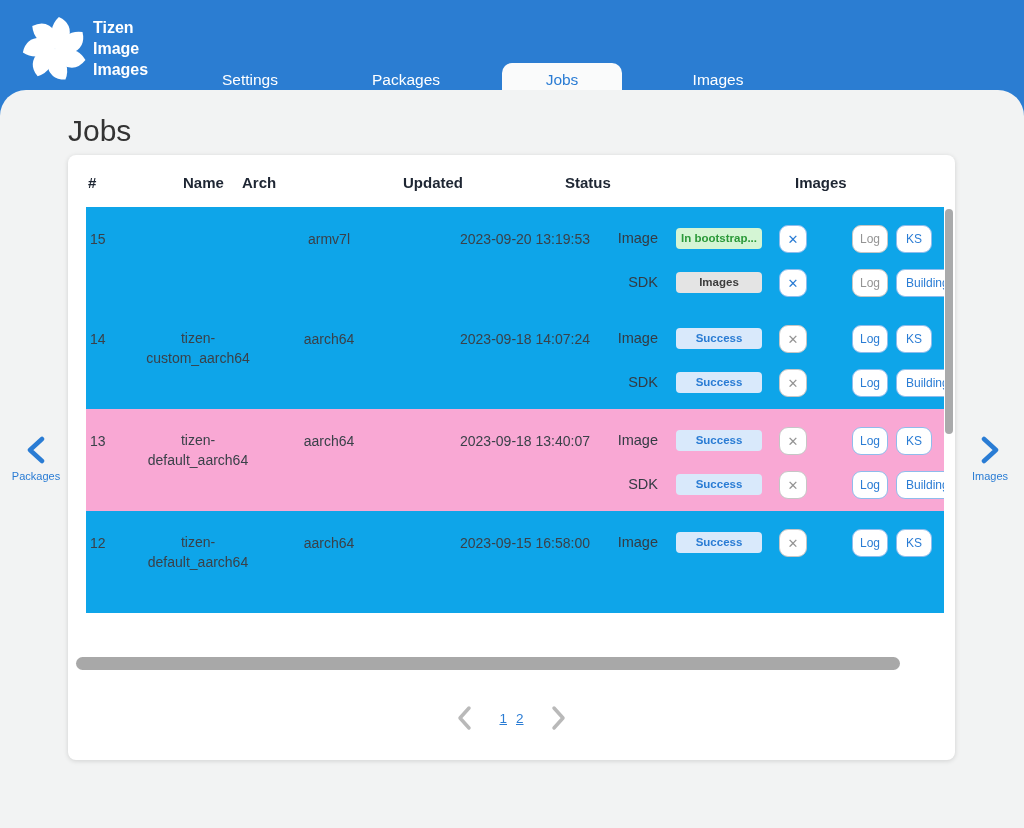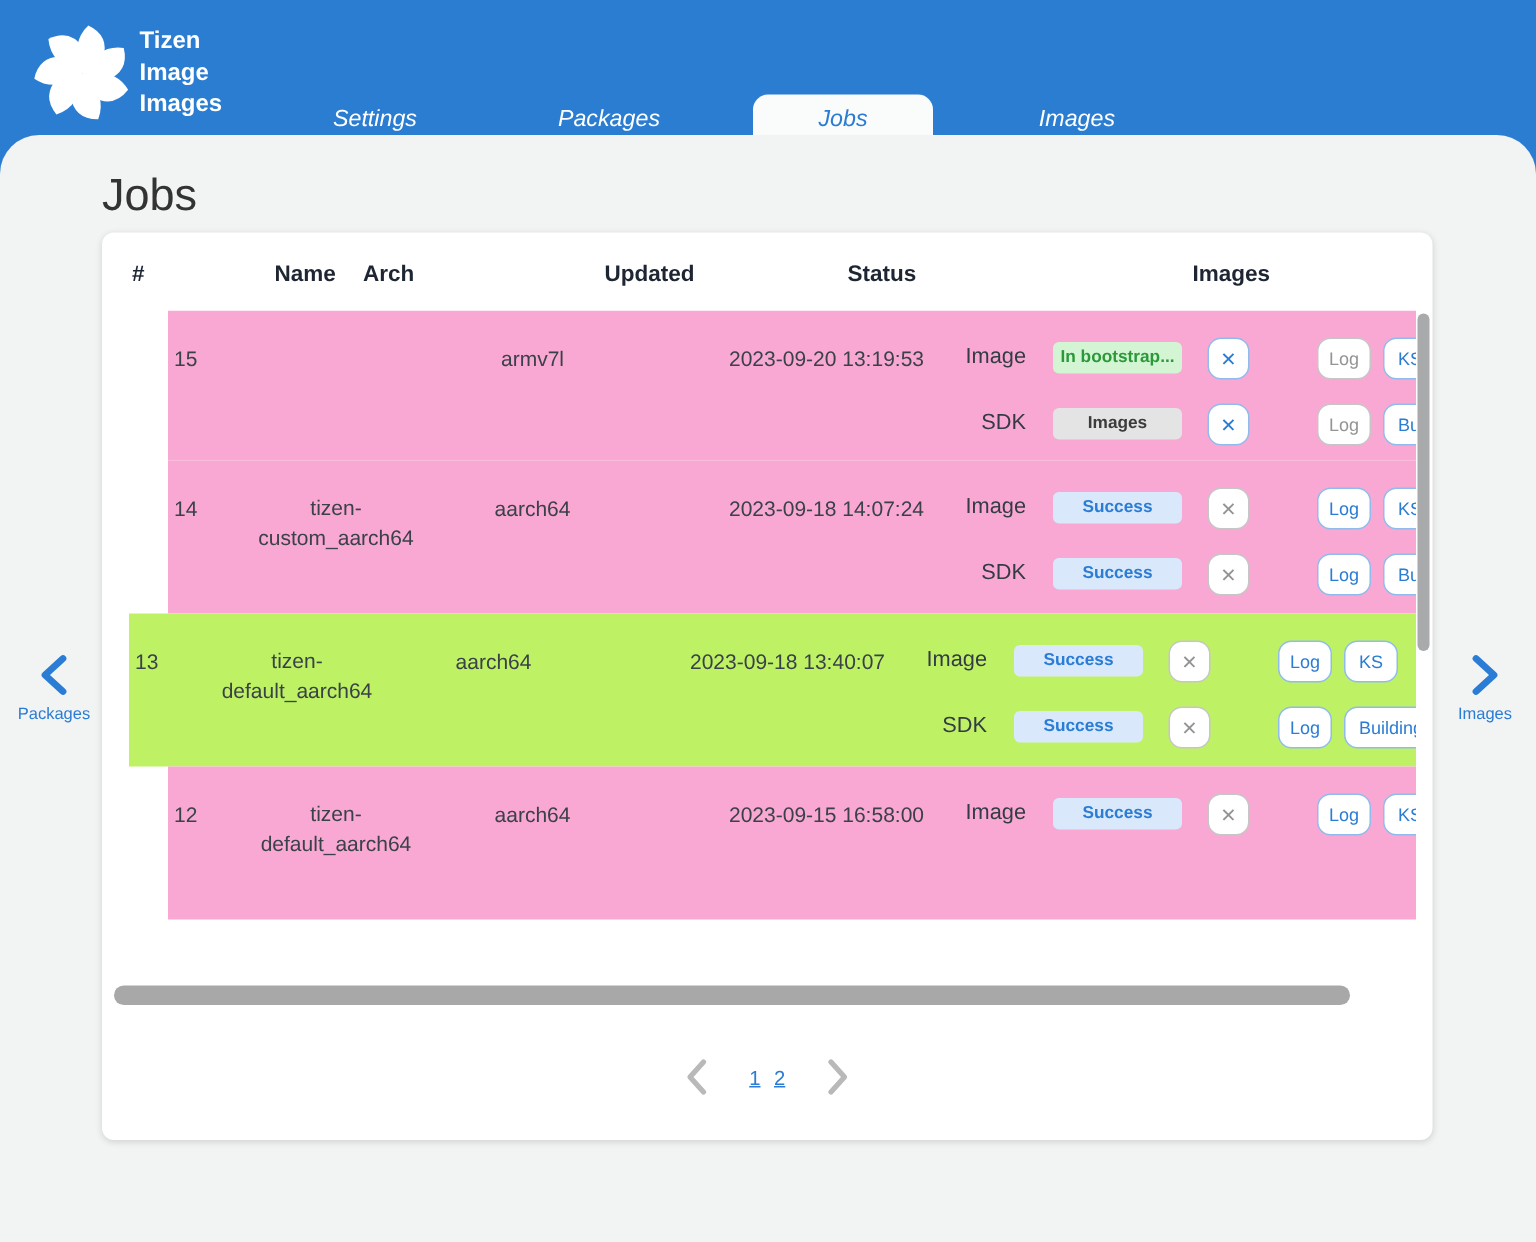--- a/index.html
+++ b/index.html
@@ -5,21 +5,21 @@
   * { margin:0; padding:0; box-sizing:border-box; }
   html,body { width:1024px; height:828px; font-family:"Liberation Sans", sans-serif; }
   .stage { position:relative; width:1024px; height:828px; background:var(--header-bg,#2b7dd2); overflow:hidden; }
 
   
   .appbar { position:absolute; left:0; top:0; width:1024px; height:97px; background:var(--header-bg,#2b7dd2); }
   .logo { position:absolute; left:20px; top:13px; width:70px; height:72px; }
   .brand { position:absolute; left:93px; top:17px; color:#fff; font-size:16px; font-weight:700; line-height:21px; }
   .tabbar { position:absolute; left:172px; top:63px; height:34px; display:flex; }
   .tab { width:156px; height:34px; display:flex; align-items:center; justify-content:center;
-         color:#fff; font-size:15.5px; cursor:pointer;font-style:italic; }
+         color:#fff; font-size:15.5px; cursor:pointer; }
   .tab.active { width:120px; margin:0 18px; background:#fafbfb; border-radius:10px 10px 0 0; color:var(--accent,#2a7cd4); }
 
   
   .sheet { position:absolute; left:0; top:90px; width:1024px; height:738px; background:#f2f3f3; border-radius:26px 26px 0 0; }
   .page-title { position:absolute; left:68px; top:114px; font-size:30px; color:#333; font-weight:400; }
 
   
   .side-nav { position:absolute; width:64px; text-align:center; top:436px; cursor:pointer; }
   .side-nav.left { left:4px; }
   .side-nav.right { left:958px; }
@@ -34,23 +34,23 @@
   .thead { position:absolute; left:0; top:0; width:100%; height:52px; }
   .thead span { position:absolute; top:19px; font-size:15px; font-weight:700; color:#1e2633; }
   .th-0{left:20px;} .th-1{left:115px;} .th-2{left:174px;} .th-3{left:335px;} .th-4{left:497px;} .th-5{left:727px;}
 
   
   .viewport { position:absolute; left:18px; top:52px; width:858px; height:451px; overflow:hidden; }
   .vscroll { position:absolute; left:877px; top:54px; width:8px; height:225px; background:#a9aaab; border-radius:4px; }
   .hscroll { position:absolute; left:8px; top:502px; width:824px; height:13px; background:#a8a8a8; border-radius:7px; }
 
   
-  .job-row { position:relative; width:858px; height:102px; background:#bef264; }
+  .job-row { position:relative; width:858px; height:102px; background:#f9a8d4; }
   .job-row.first { height:100px; }
-  .job-row.shaded { background:#f9a8d4;margin-left:26px; }
+  .job-row.shaded { background:#0ea5e9; }
   .cell { position:absolute; font-size:14px; color:#3a4149; }
   .cell.num { left:4px; top:24px; width:46px; }
   .cell.name { left:52px; top:21px; width:120px; text-align:center; line-height:20px; overflow-wrap:break-word; }
   .cell.arch { left:198px; top:24px; width:90px; text-align:center; }
   .cell.updated { left:354px; top:24px; width:170px; text-align:center; white-space:nowrap; }
 
   .subrow { position:absolute; left:0; width:858px; height:44px; }
   .subrow.sr0 { top:10px; } .subrow.sr1 { top:54px; }
   .kind { position:absolute; left:512px; top:13px; width:60px; text-align:right; font-size:14.5px; color:#343b44; }
   .badge { position:absolute; left:590px; top:11px; width:86px; height:21px; border-radius:4px;

